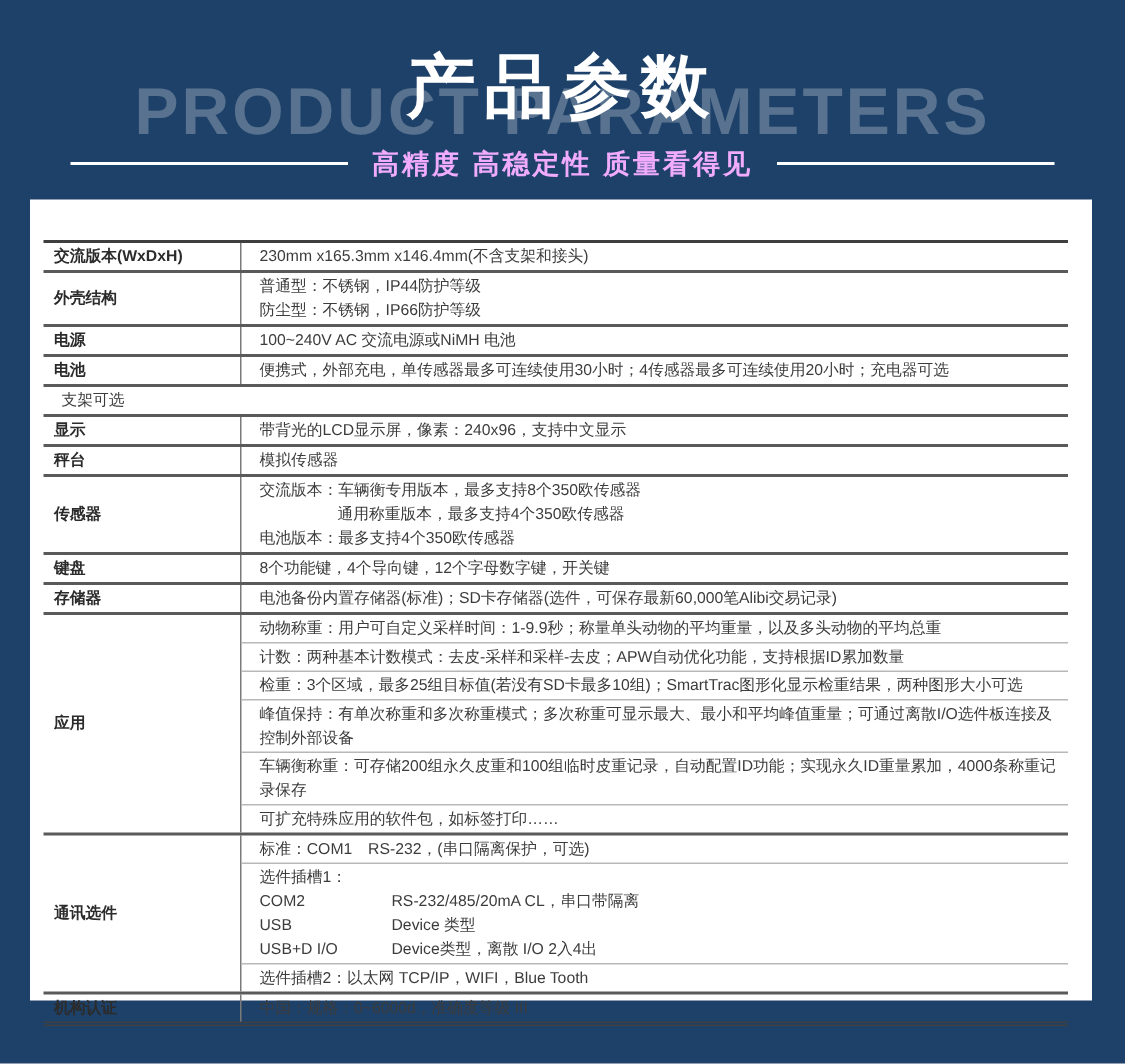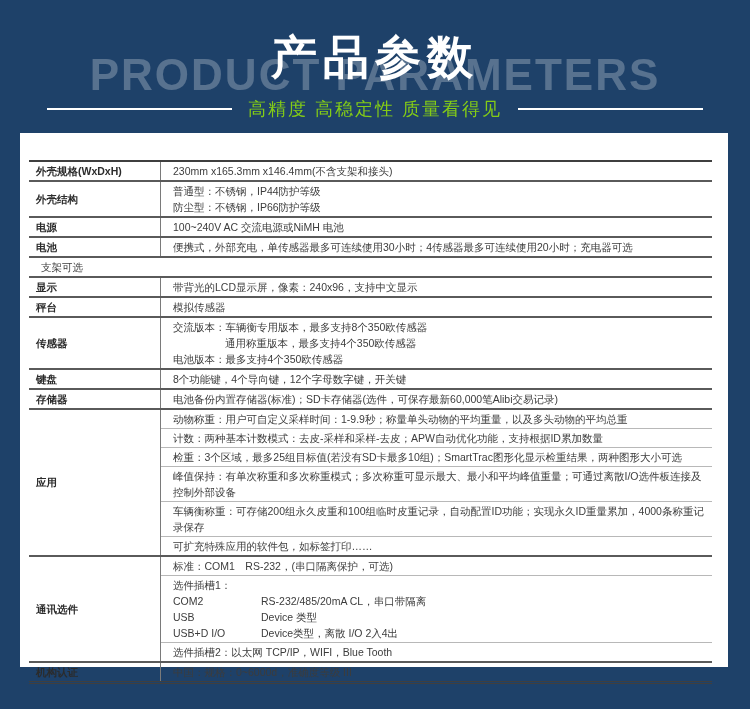--- a/index.html
+++ b/index.html
@@ -25,21 +25,21 @@
     font-size:46px;font-weight:bold;letter-spacing:6px;
     color:#ffffff;z-index:2;
   }
   .tagline-row{
     position:absolute;top:97px;left:0;right:0;
     display:flex;align-items:center;justify-content:center;
     z-index:2;
   }
   .tagline-line{width:185px;height:2px;background:#ffffff;}
   .tagline-text{
-    color:#84cc16;font-size:18px;font-weight:normal;
+    color:#f0abfc;font-size:18px;font-weight:bold;
     letter-spacing:2px;margin:0 16px;white-space:nowrap;
   }
   
   .panel{
     position:absolute;left:20px;top:133px;
     width:708px;height:534px;background:#ffffff;
   }
   
   .spec-table{
     position:absolute;left:9px;top:27px;width:683px;
@@ -73,21 +73,21 @@
   <div class="tagline-row">
     <div class="tagline-line"></div>
     <div class="tagline-text">高精度 高稳定性 质量看得见</div>
     <div class="tagline-line"></div>
   </div>
 </div>
 
 <div class="panel">
   <div class="spec-table" id="spec-table">
       <div class="sec">
-        <div class="sec-label">外壳规格(WxDxH)</div>
+        <div class="sec-label">交流版本(WxDxH)</div>
         <div class="sec-vals">
           <div class="val-row">
             <div class="val-line">230mm x165.3mm x146.4mm(不含支架和接头)</div>
           </div>
         </div>
       </div>
       <div class="sec">
         <div class="sec-label">外壳结构</div>
         <div class="sec-vals">
           <div class="val-row">

